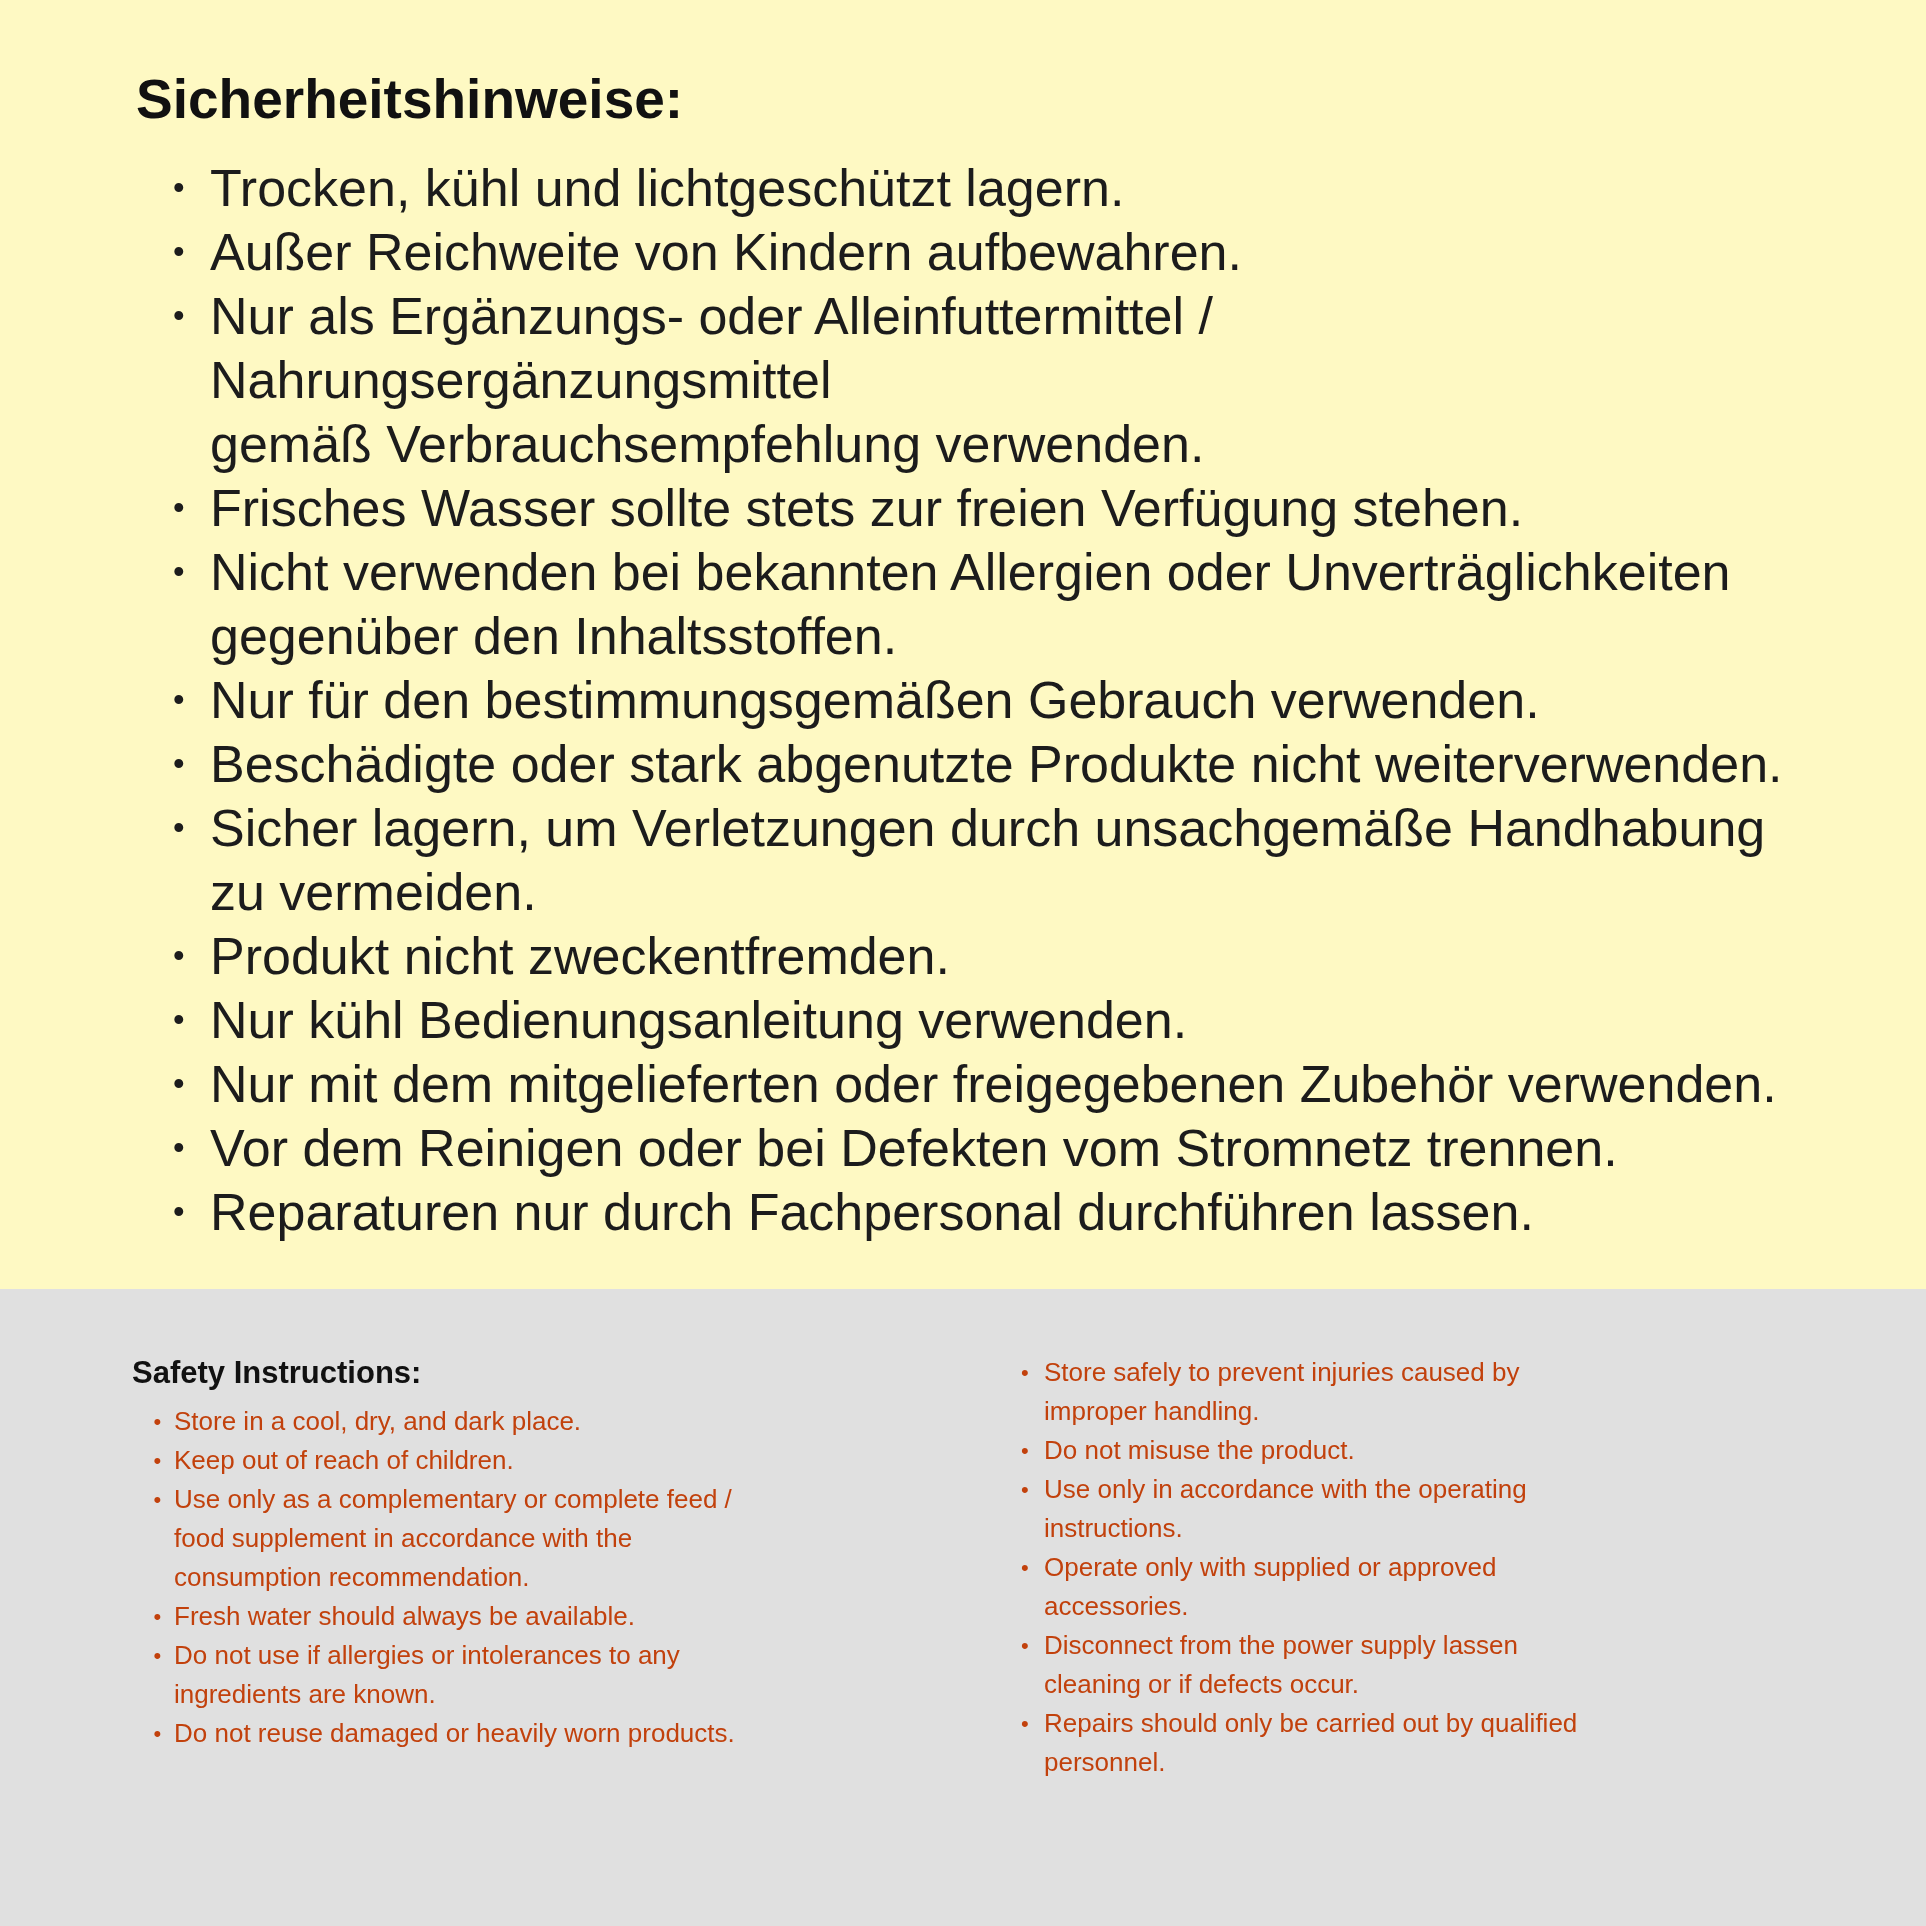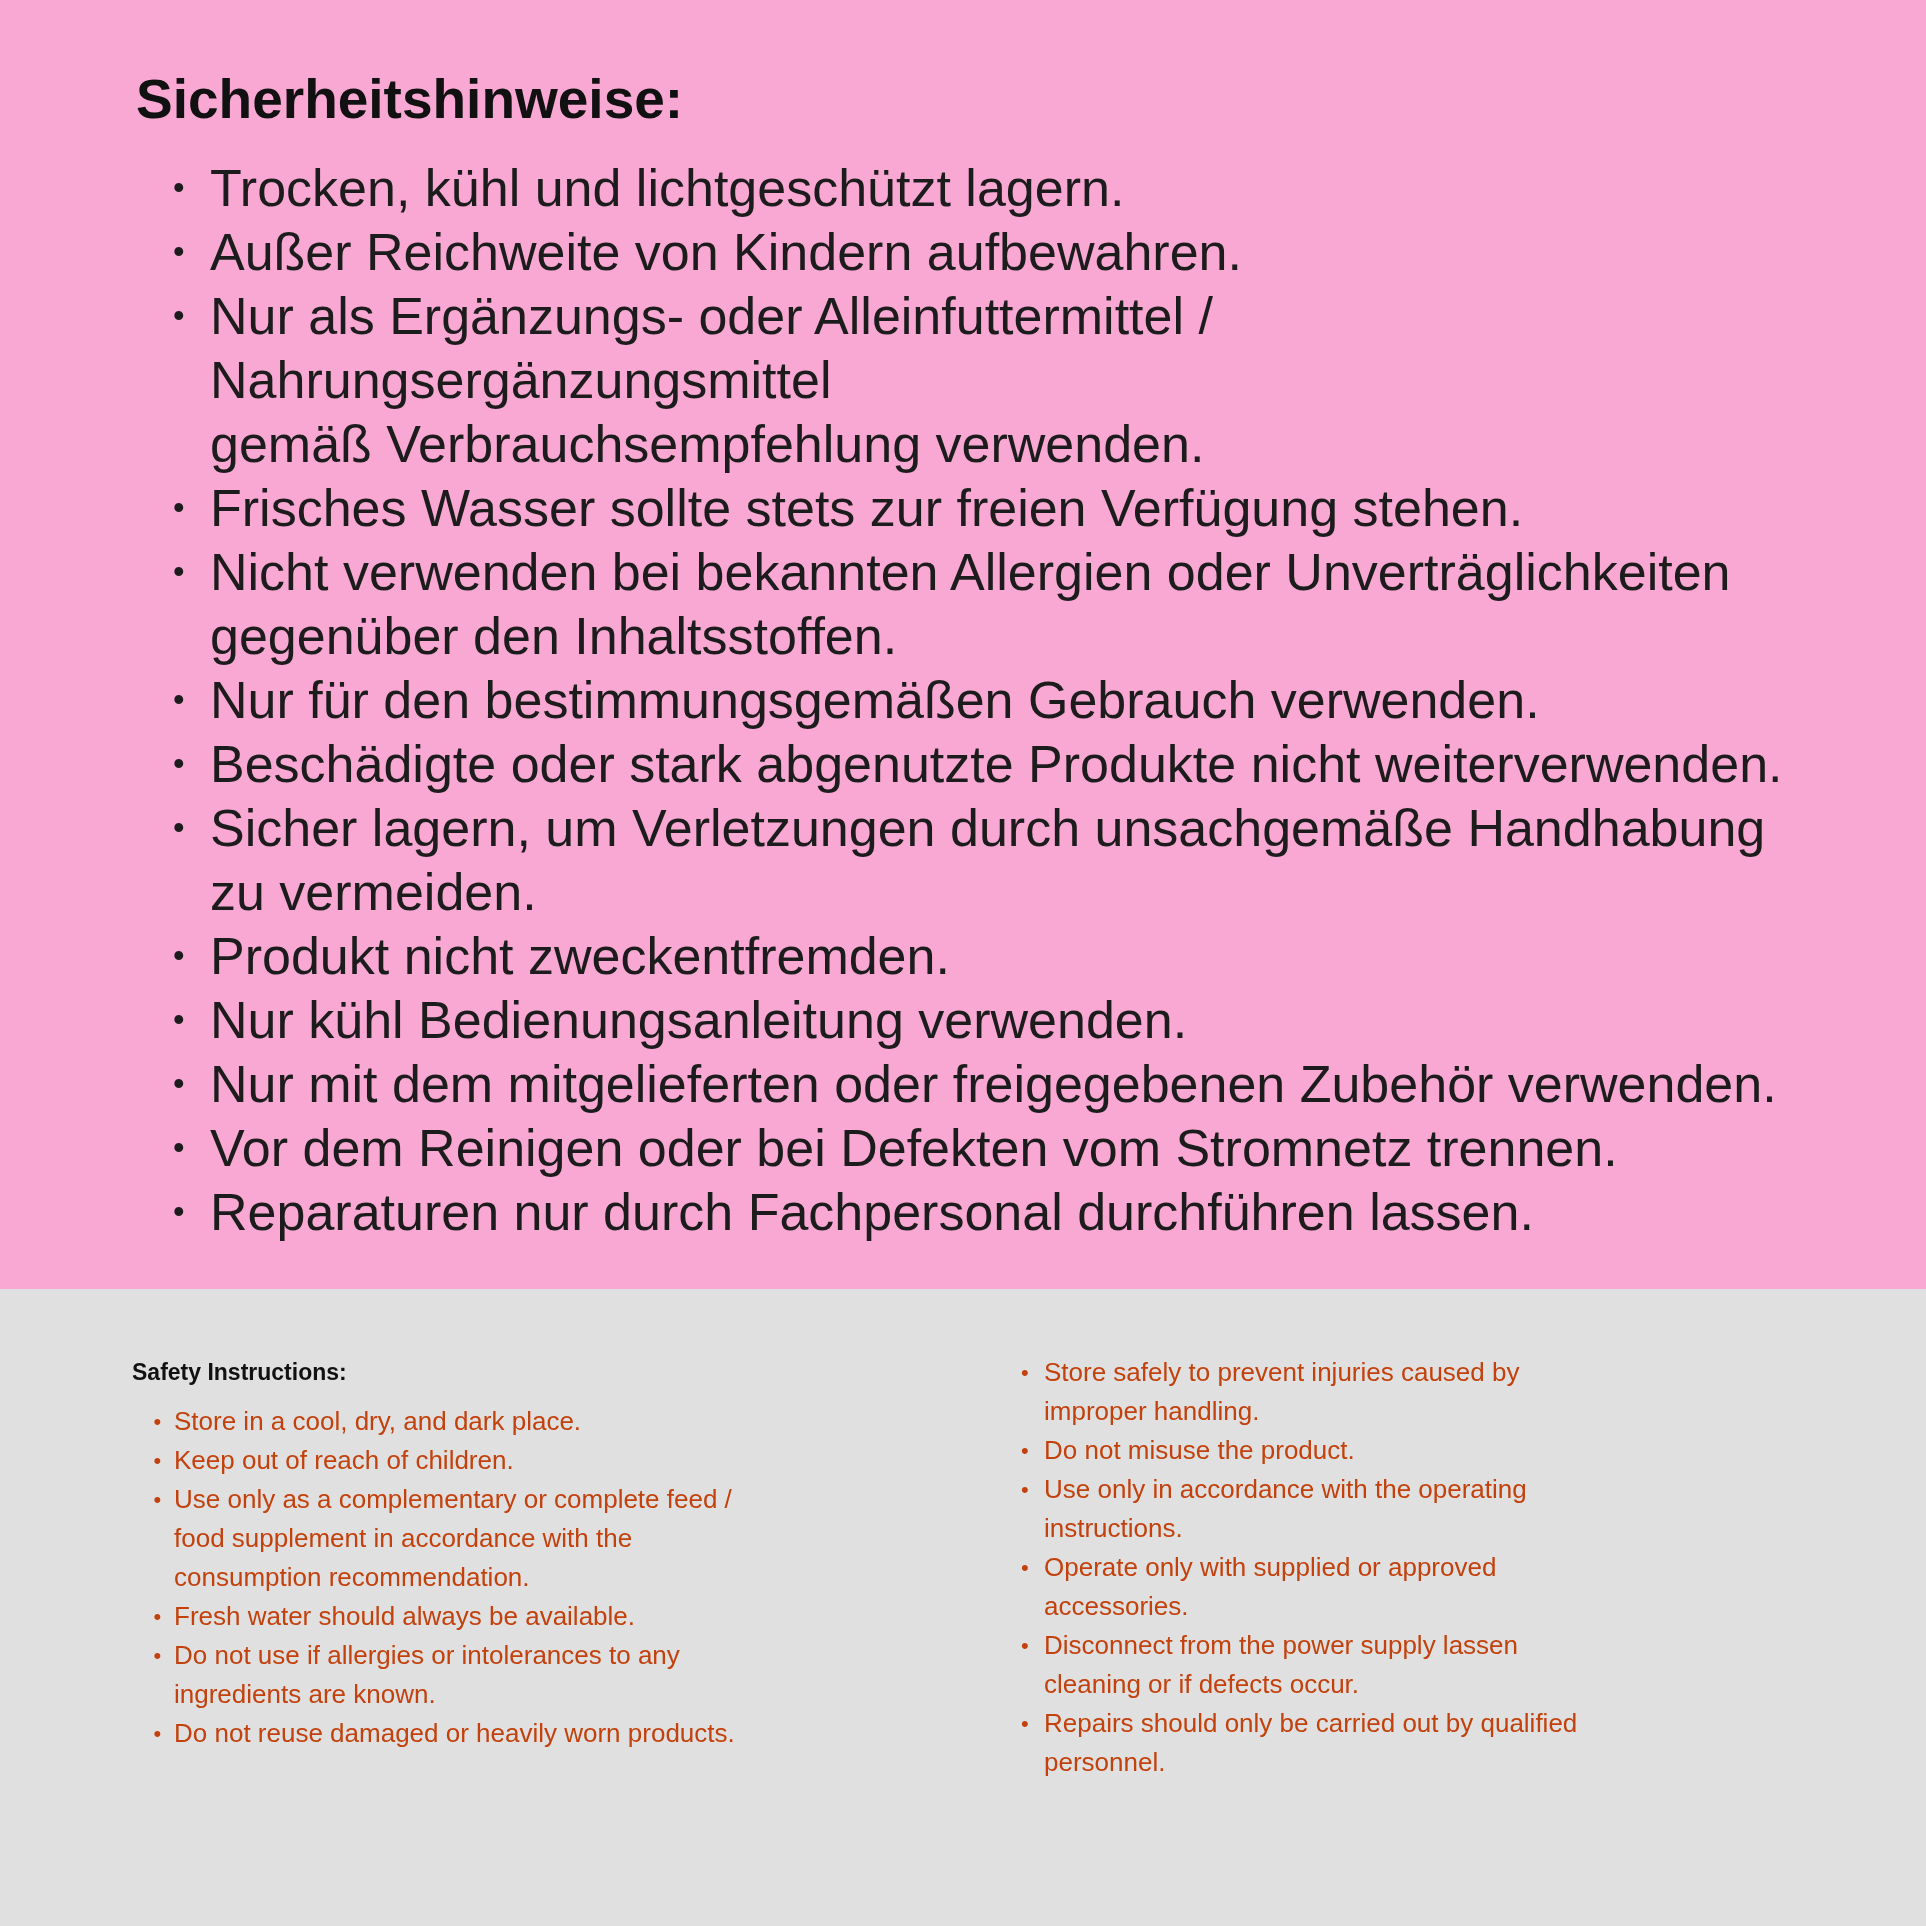--- a/index.html
+++ b/index.html
@@ -6,21 +6,21 @@
   html, body {
     width: 1926px;
     height: 1926px;
     background: #ffffff;
     font-family: "Liberation Sans", "DejaVu Sans", sans-serif;
     color: #1a1a1a;
   }
   .white-section {
     height: 1289px;
     padding: 69px 128px 0 136px;
-    background: #f9a8d4;
+    background: #fef9c3;
   }
   .page-title {
     font-size: 55px;
     font-weight: 700;
     line-height: 61px;
     letter-spacing: 0px;
     color: #111111;
   }
   ul { list-style: none; }
   .german-list {
@@ -51,21 +51,21 @@
   }
   .col-left {
     width: 854px;
     margin-right: 35px;
     flex-shrink: 0;
   }
   .col-right {
     flex: 1;
   }
   .safety-heading-en {
-    font-size: 23px;
+    font-size: 31px;
     font-weight: 700;
     line-height: 39px;
     color: #111111;
   }
   .english-list {
     font-size: 26px;
     line-height: 39px;
     color: #c2410c;
   }
   .col-left .english-list {

